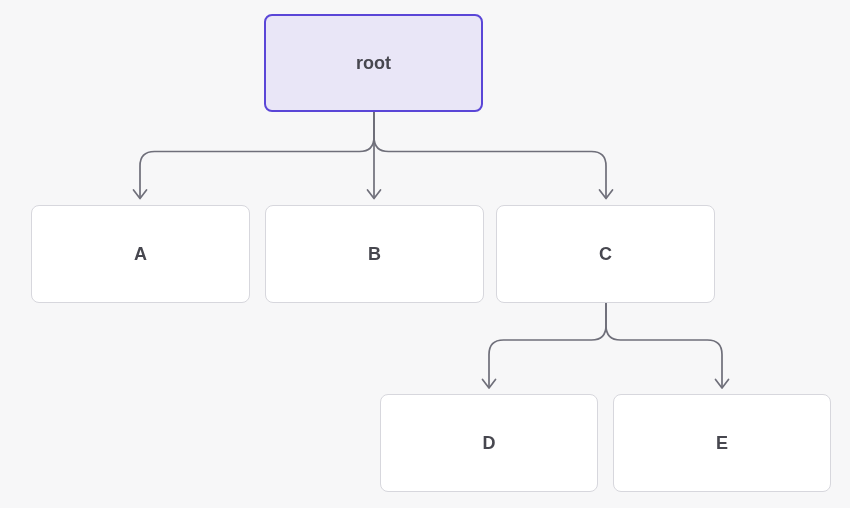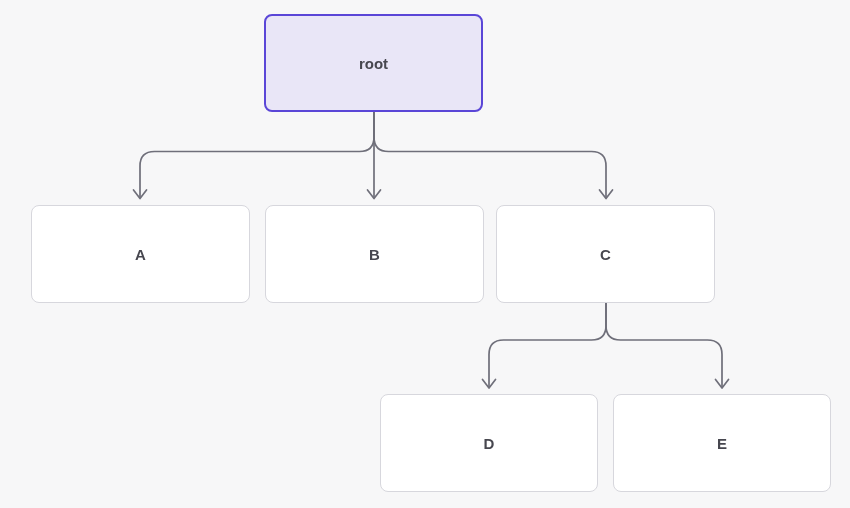--- a/index.html
+++ b/index.html
@@ -37,21 +37,21 @@
     stroke-linejoin: round;
   }
   .node {
     position: absolute;
     display: flex;
     align-items: center;
     justify-content: center;
     background: var(--node-fill);
     border: 1.5px solid var(--node-border);
     border-radius: 8px;
-    font-size: 15px;
+    font-size: 18px;
     font-weight: 600;
     color: var(--text-color);
     cursor: default;
     user-select: none;
   }
   .node.accent {
     background: var(--accent-fill);
     border: 2px solid var(--accent-border);
   }
   #node-root { left: 264px; top: 14px;  width: 219px; height: 98px; }

